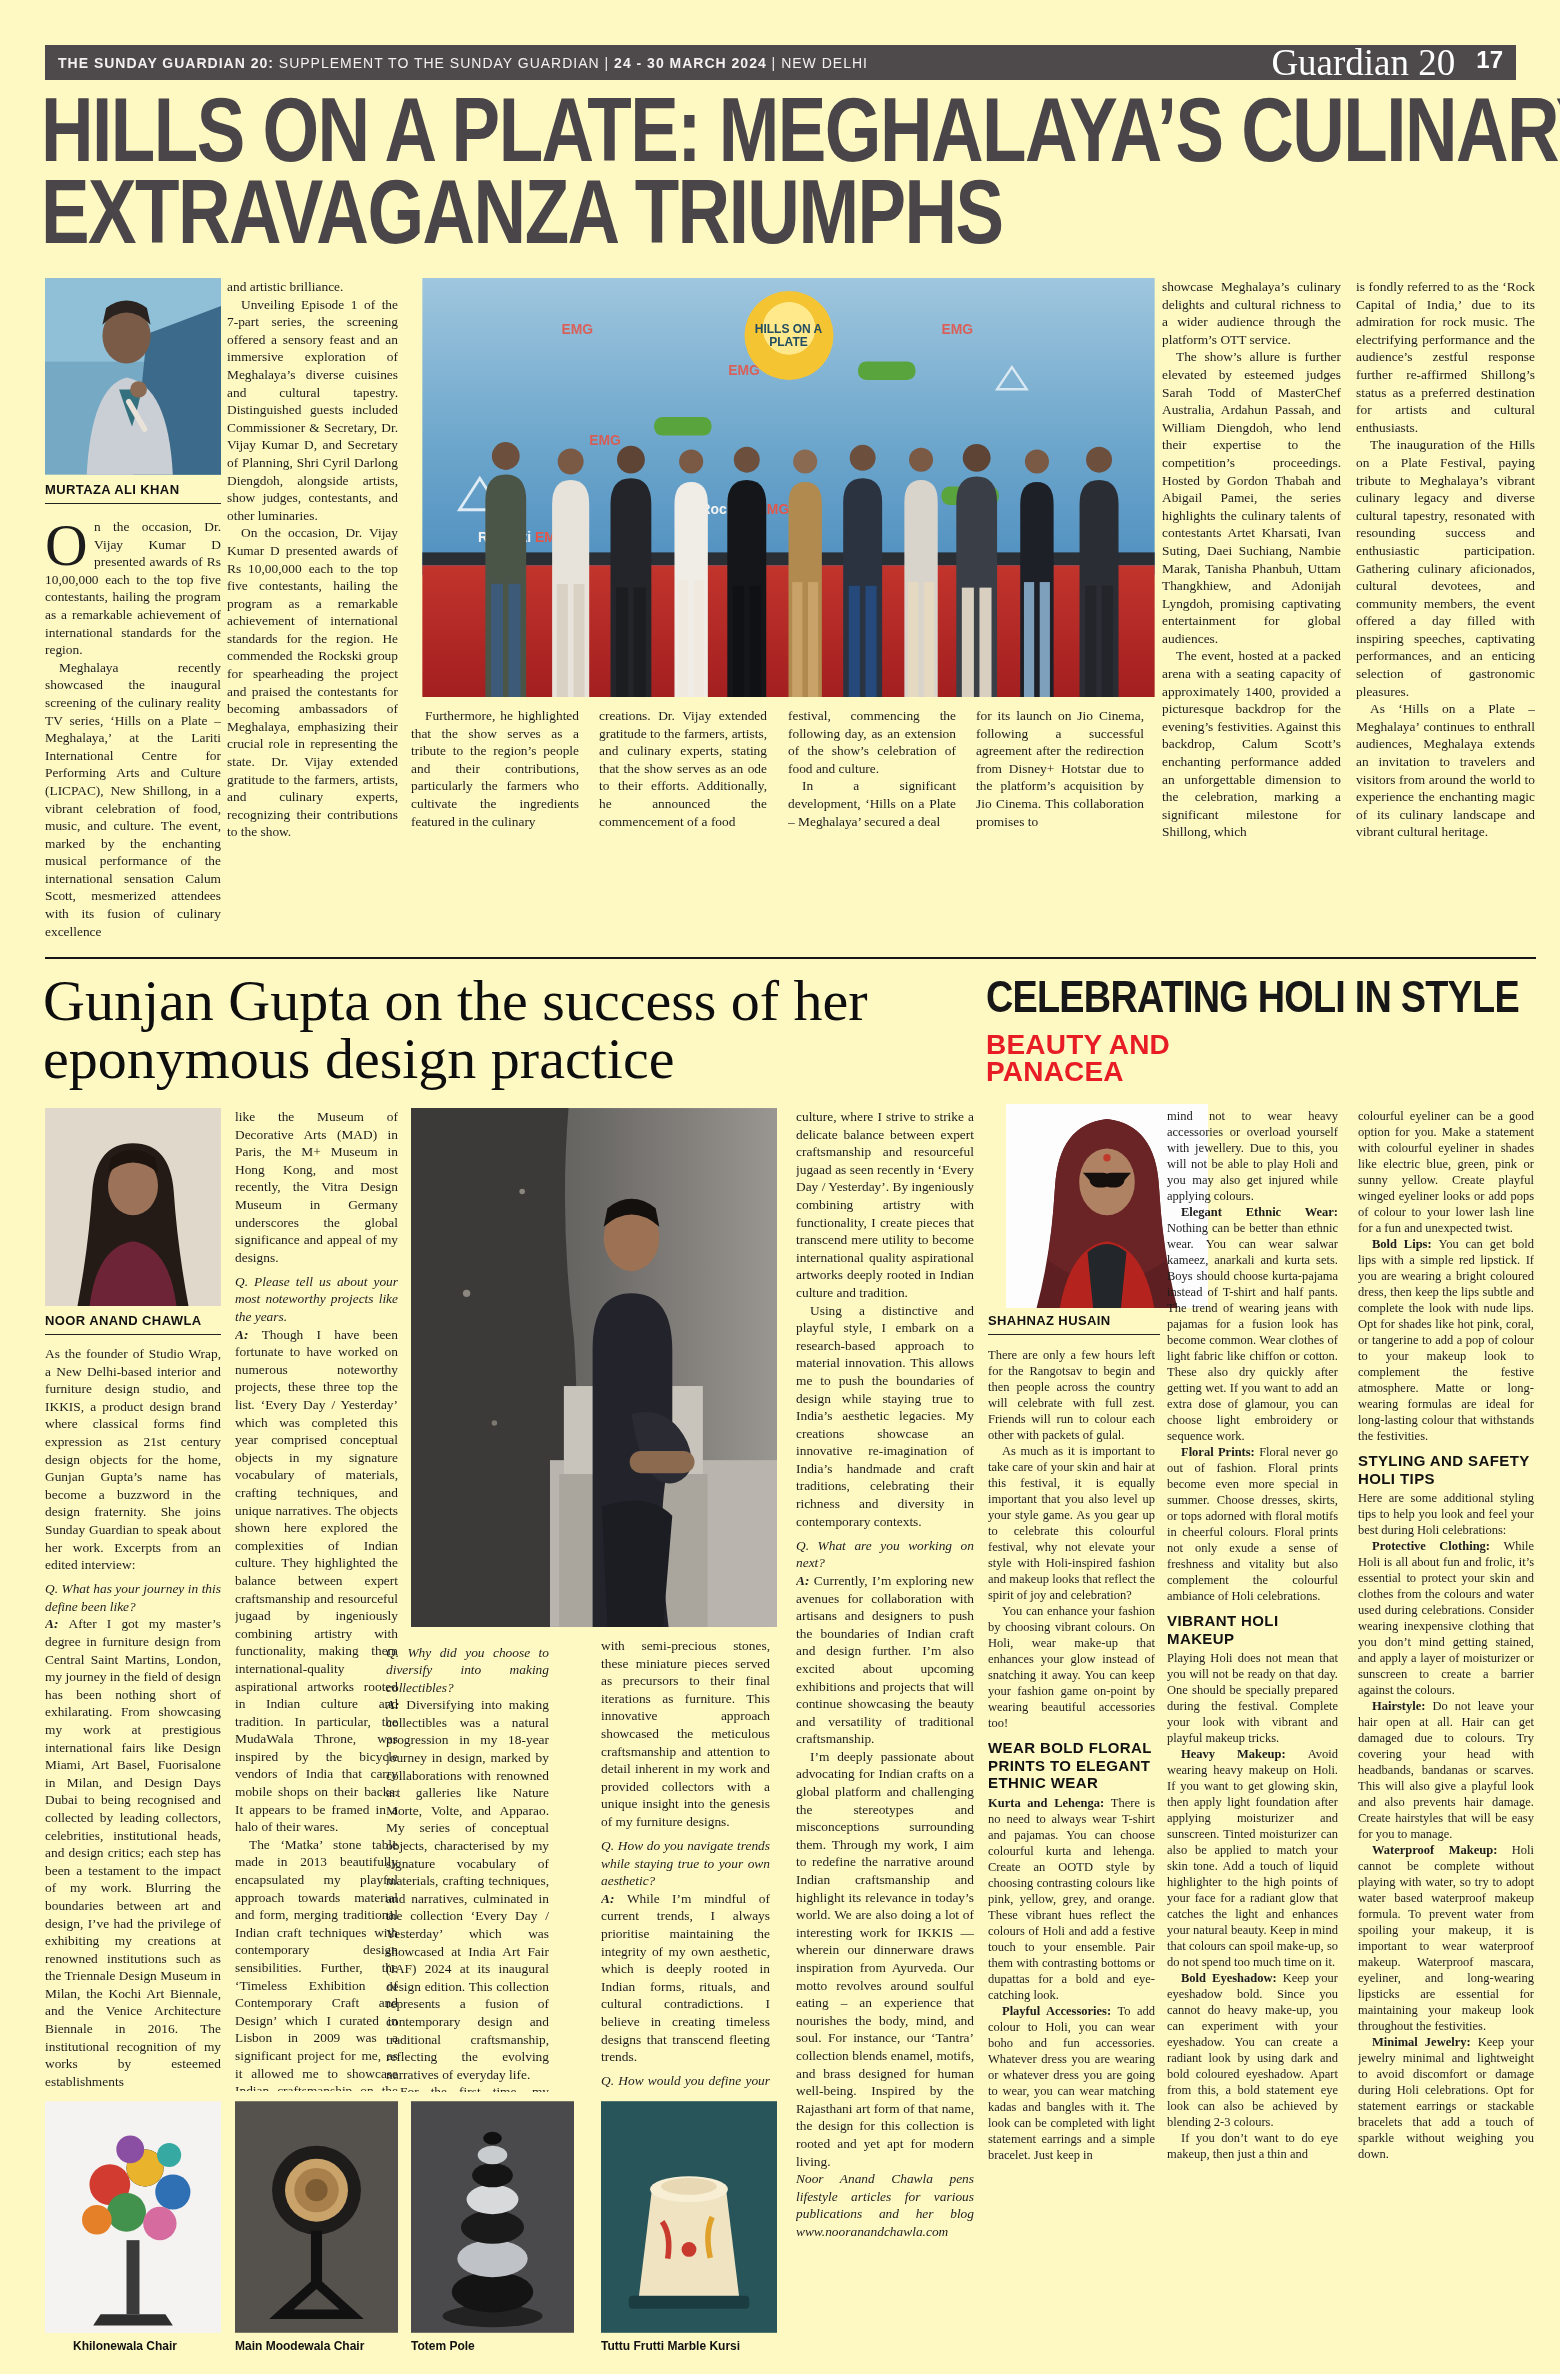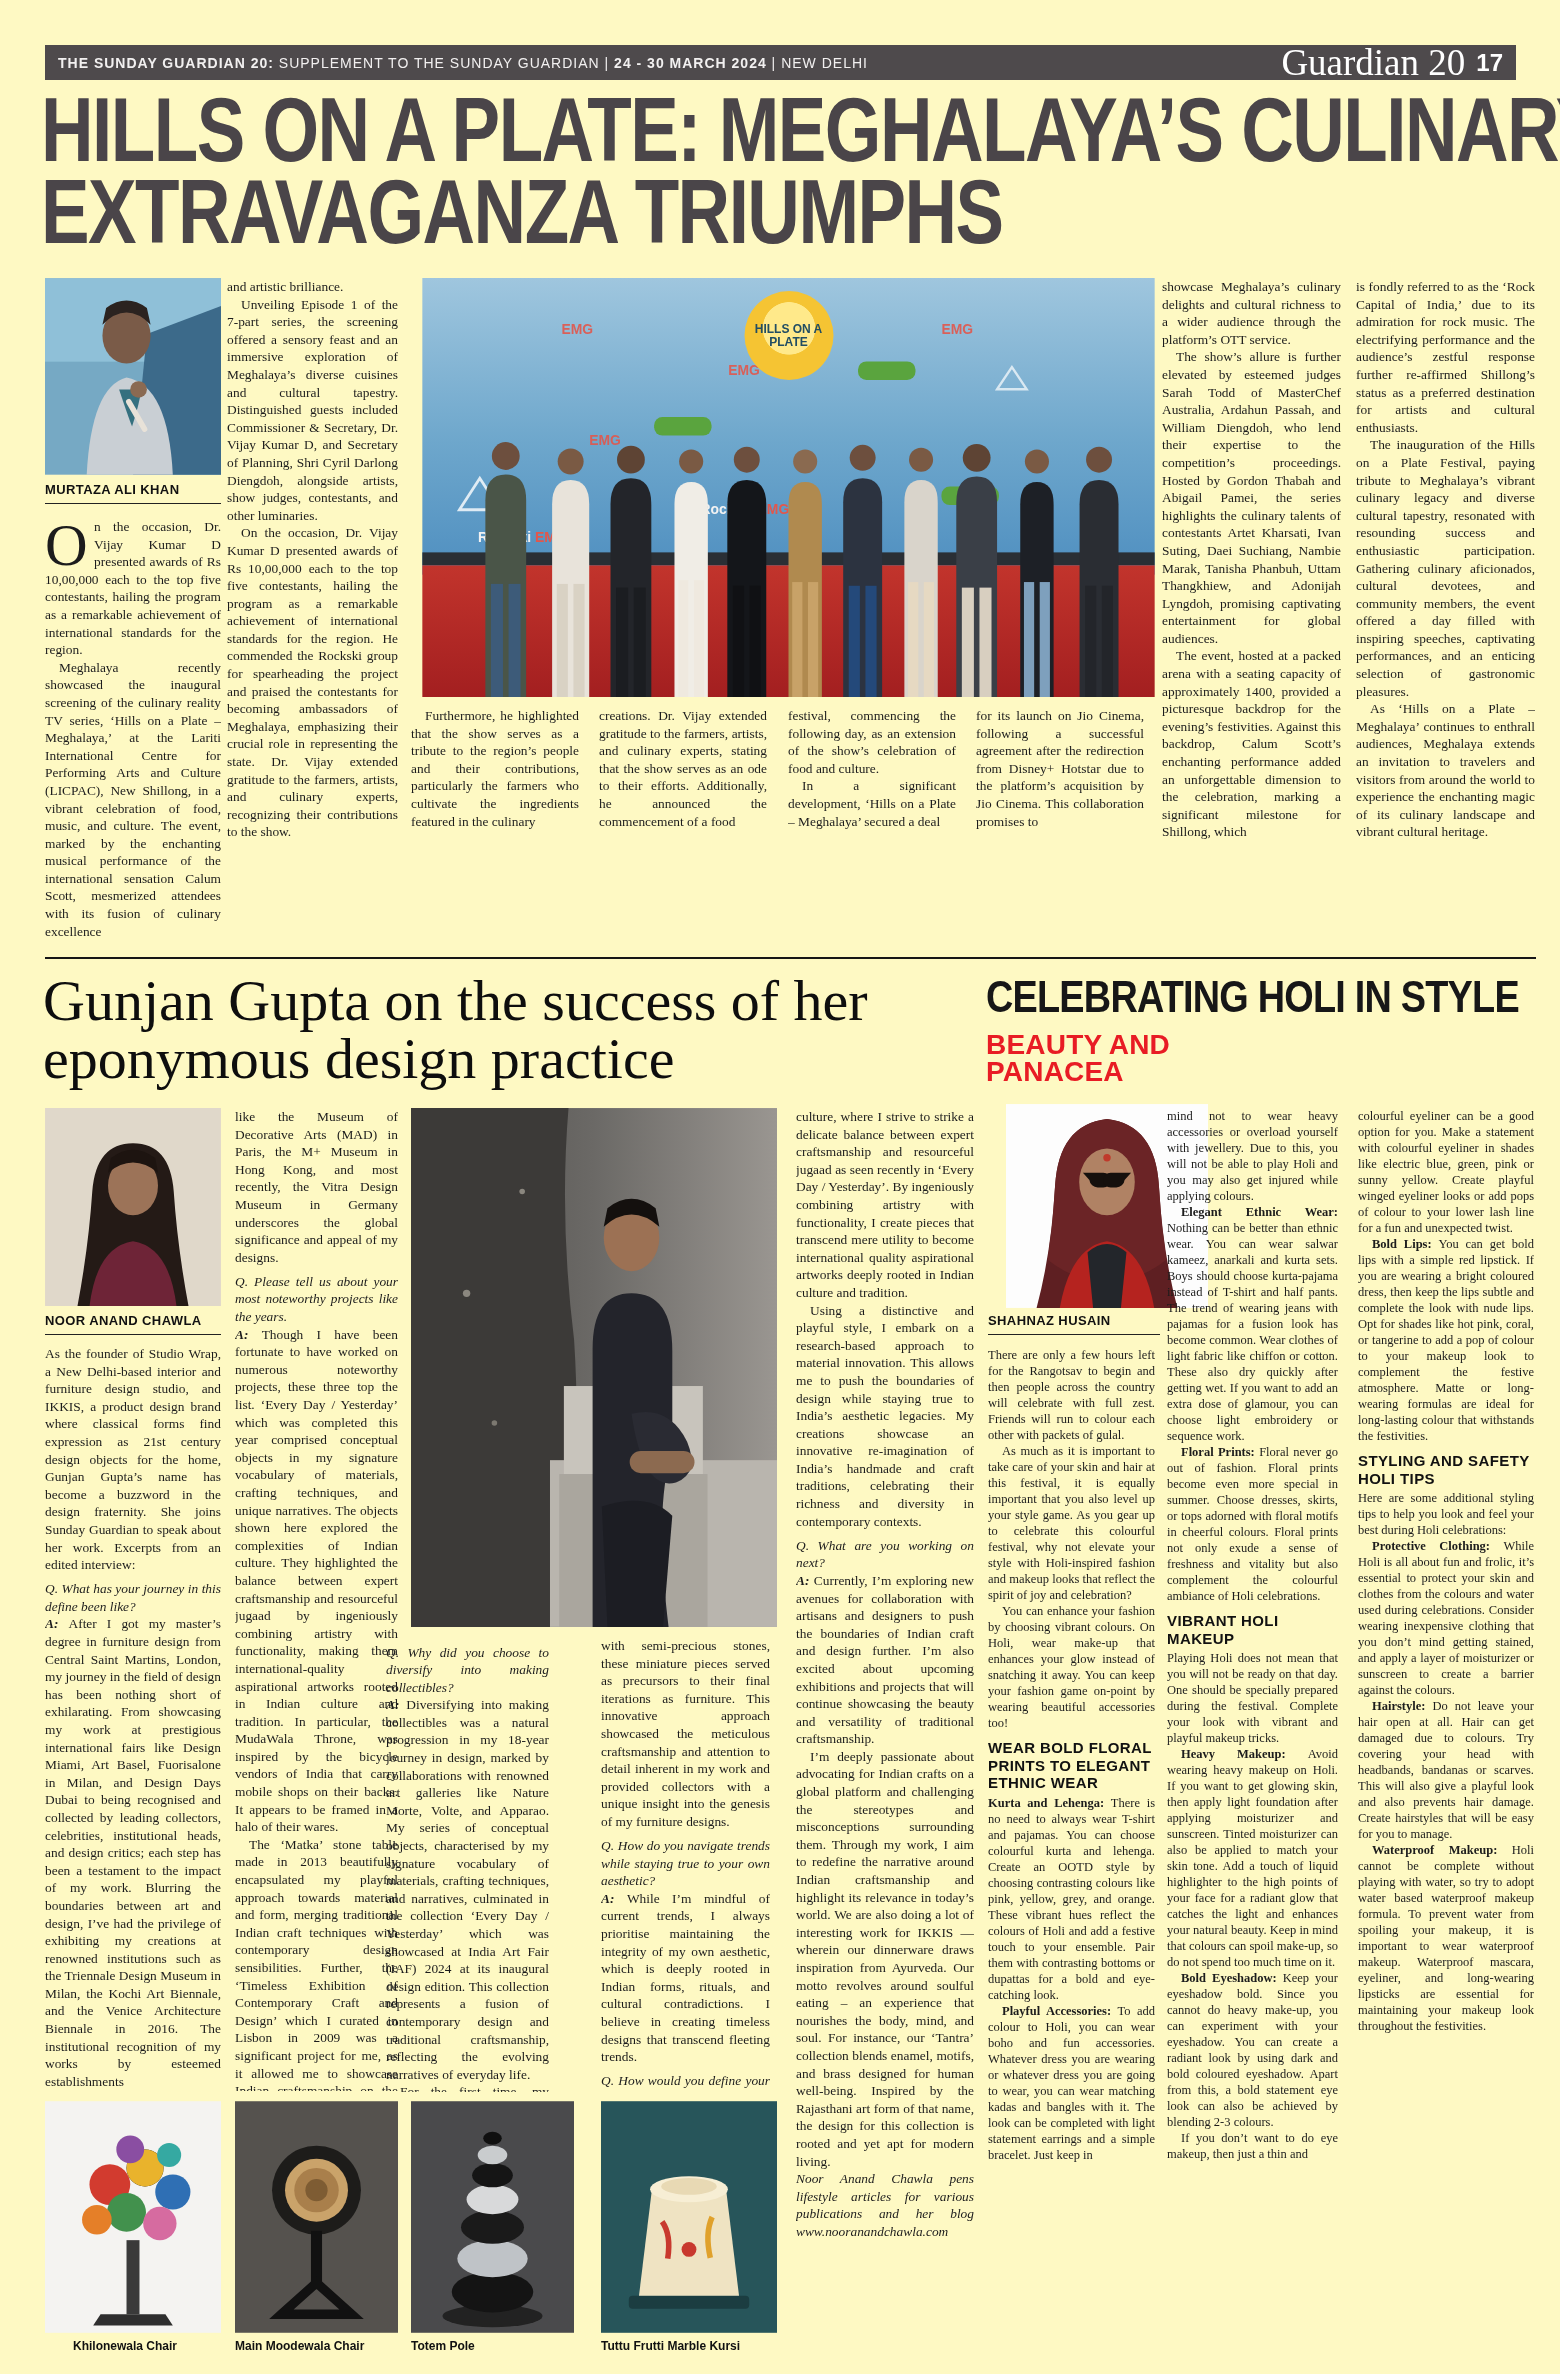--- a/index.html
+++ b/index.html
@@ -3,21 +3,21 @@
 <meta charset="utf-8">
 <style>
   html,body{margin:0;padding:0;background:#e9e9e9;}
   .page{position:relative;width:1560px;height:2375px;background:#fef9c3;overflow:hidden;
         font-family:"Liberation Serif",serif;color:#1c1c1c;}
   
   .masthead{position:absolute;left:45px;top:45px;width:1471px;height:35px;background:#4e4a4c;
             display:flex;align-items:center;justify-content:space-between;padding:0 13px;box-sizing:border-box;}
   .mast-left{font-family:"Liberation Sans",sans-serif;color:#f2f0f0;font-size:14px;letter-spacing:1px;white-space:nowrap;}
   .mast-left b{font-weight:bold;}
-  .mast-right{display:flex;align-items:center;gap:11px;}
+  .mast-right{display:flex;align-items:flex-start;gap:21px;}
   .brand{font-family:"Liberation Serif",serif;color:#ffffff;font-size:37px;line-height:33px;}
   .pageno{font-family:"Liberation Sans",sans-serif;color:#ffffff;font-weight:bold;font-size:24px;}
   
   .lead-headline{position:absolute;left:41px;top:89px;width:1169px;
                  font-family:"Liberation Sans",sans-serif;font-weight:bold;color:#4a4549;
                  font-size:91px;line-height:82px;letter-spacing:-1.9px;
                  transform:scaleX(.80);transform-origin:left top;white-space:nowrap;}
   
   .txtcol{position:absolute;text-align:justify;overflow:hidden;}
   .body-md{font-size:13.4px;line-height:17.6px;}
@@ -410,16 +410,17 @@
       <p class="para p">If you don’t want to do eye makeup, then just a thin and</p>
     </div>
   <div class="txtcol body-sm" style="left:1358px;top:1108px;width:176px;height:1255px;">
       <p class="para p flush">colourful eyeliner can be a good option for you. Make a statement with colourful eyeliner in shades like electric blue, green, pink or sunny yellow. Create playful winged eyeliner looks or add pops of colour to your lower lash line for a fun and unexpected twist.</p>
       <p class="para p"><b class="lead">Bold Lips: </b>You can get bold lips with a simple red lipstick. If you are wearing a bright coloured dress, then keep the lips subtle and complete the look with nude lips. Opt for shades like hot pink, coral, or tangerine to add a pop of colour to your makeup look to complement the festive atmosphere. Matte or long-wearing formulas are ideal for long-lasting colour that withstands the festivities.</p>
       <h4 class="subhead">STYLING AND SAFETY HOLI TIPS</h4>
       <p class="para p flush">Here are some additional styling tips to help you look and feel your best during Holi celebrations:</p>
       <p class="para p"><b class="lead">Protective Clothing: </b>While Holi is all about fun and frolic, it’s essential to protect your skin and clothes from the colours and water used during celebrations. Consider wearing inexpensive clothing that you don’t mind getting stained, and apply a layer of moisturizer or sunscreen to create a barrier against the colours.</p>
       <p class="para p"><b class="lead">Hairstyle: </b>Do not leave your hair open at all. Hair can get damaged due to colours. Try covering your head with headbands, bandanas or scarves. This will also give a playful look and also prevents hair damage. Create hairstyles that will be easy for you to manage.</p>
       <p class="para p"><b class="lead">Waterproof Makeup: </b>Holi cannot be complete without playing with water, so try to adopt water based waterproof makeup formula. To prevent water from spoiling your makeup, it is important to wear waterproof makeup. Waterproof mascara, eyeliner, and long-wearing lipsticks are essential for maintaining your makeup look throughout the festivities.</p>
+      <p class="para p"><b class="lead">Minimal Jewelry: </b>Keep your jewelry minimal and lightweight to avoid discomfort or damage during Holi celebrations. Opt for statement earrings or stackable bracelets that add a touch of sparkle without weighing you down.</p>
     </div>
 
 </div>
 
 
 </body></html>

